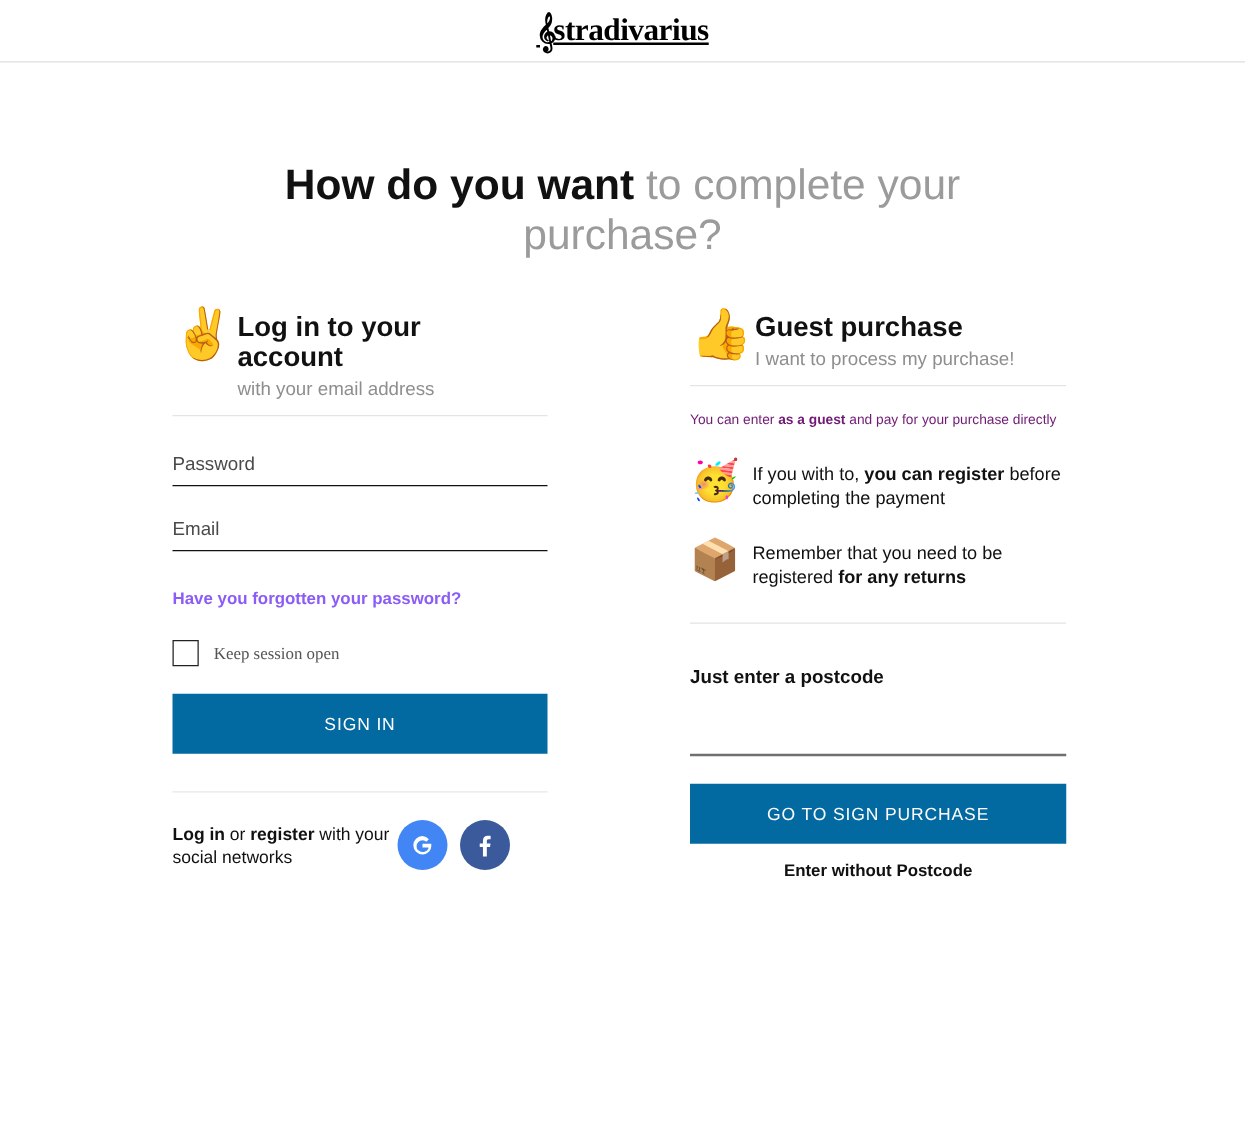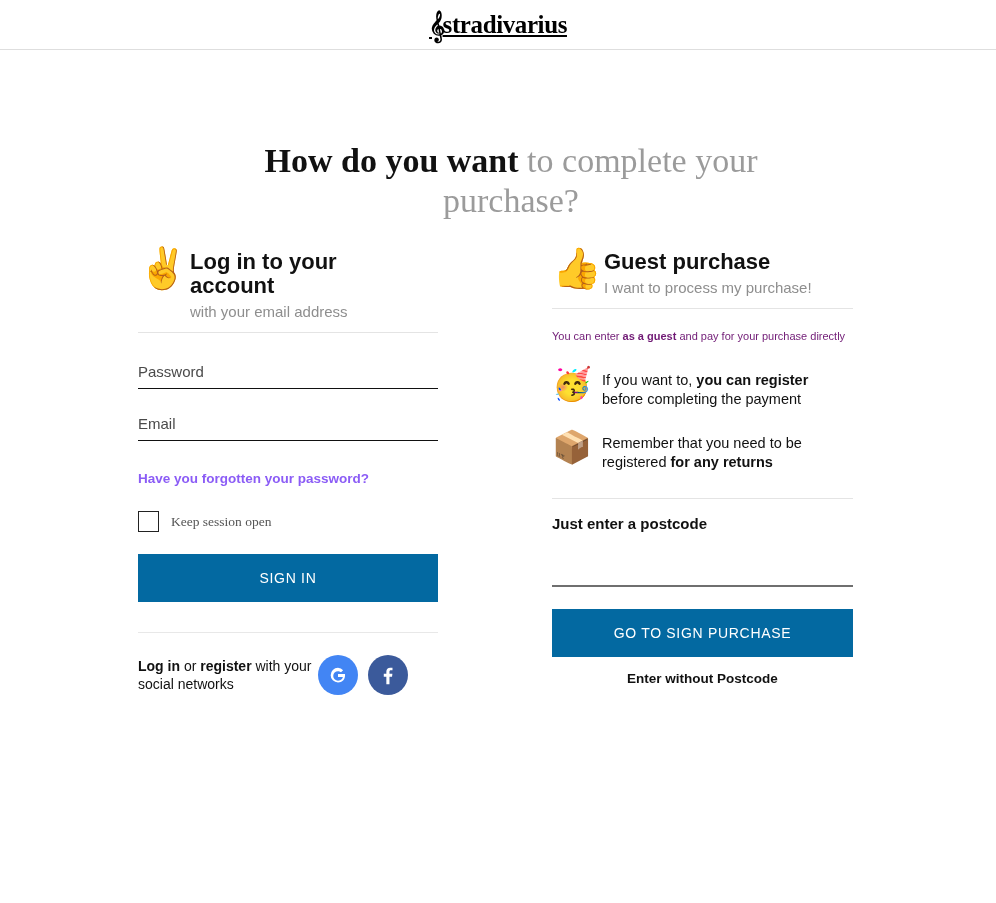--- a/index.html
+++ b/index.html
@@ -43,32 +43,31 @@
     font-family: "DejaVu Sans", sans-serif;
     font-size: 27px;
     line-height: 1;
     margin-right: -2px;
     position: relative;
     top: 1px;
   }
 
   
   .page-title {
-    margin: 13px;
+    margin: 0;
     padding: 0;
     position: absolute;
     left: 198px;
     top: 128px;
     width: 600px;
     text-align: center;
     font-size: 34px;
     line-height: 40px;
     font-weight: 400;
     color: #9b9b9b;
-    font-family: Liberation Serif, serif;
   }
   .page-title .strong {
     font-weight: 700;
     color: #111111;
   }
 
   
   .columns {
     position: absolute;
     top: 248px;
@@ -261,21 +260,21 @@
 
   .divider-postcode {
     margin-top: 26px;
     border-top: 1px solid #e4e4e4;
   }
 
   .postcode-title {
     font-size: 15px;
     font-weight: 700;
     color: #111111;
-    margin-top: 16px;
+    margin-top: 34px;
   }
   .postcode-field {
     margin-top: 30px;
   }
   .postcode-field input {
     width: 100%;
     border: 0;
     border-bottom: 2px solid #6f6f6f;
     outline: none;
     background: transparent;
@@ -379,21 +378,21 @@
     </div>
     <hr class="rule">
 
     <p class="guest-intro">
       <span>You can enter </span><b>as a guest</b><span> and pay for your purchase directly</span>
     </p>
 
     <div class="bullet-row">
       <span class="emoji bullet-emoji">🥳</span>
       <div class="bullet-text">
-        <span>If you want to, </span><b>you can register</b><span> before completing the payment</span>
+        <span>If you with to, </span><b>you can register</b><span> before completing the payment</span>
       </div>
     </div>
 
     <div class="bullet-row">
       <span class="emoji bullet-emoji">📦</span>
       <div class="bullet-text">
         <span>Remember that you need to be registered </span><b>for any returns</b><span></span>
       </div>
     </div>
 

